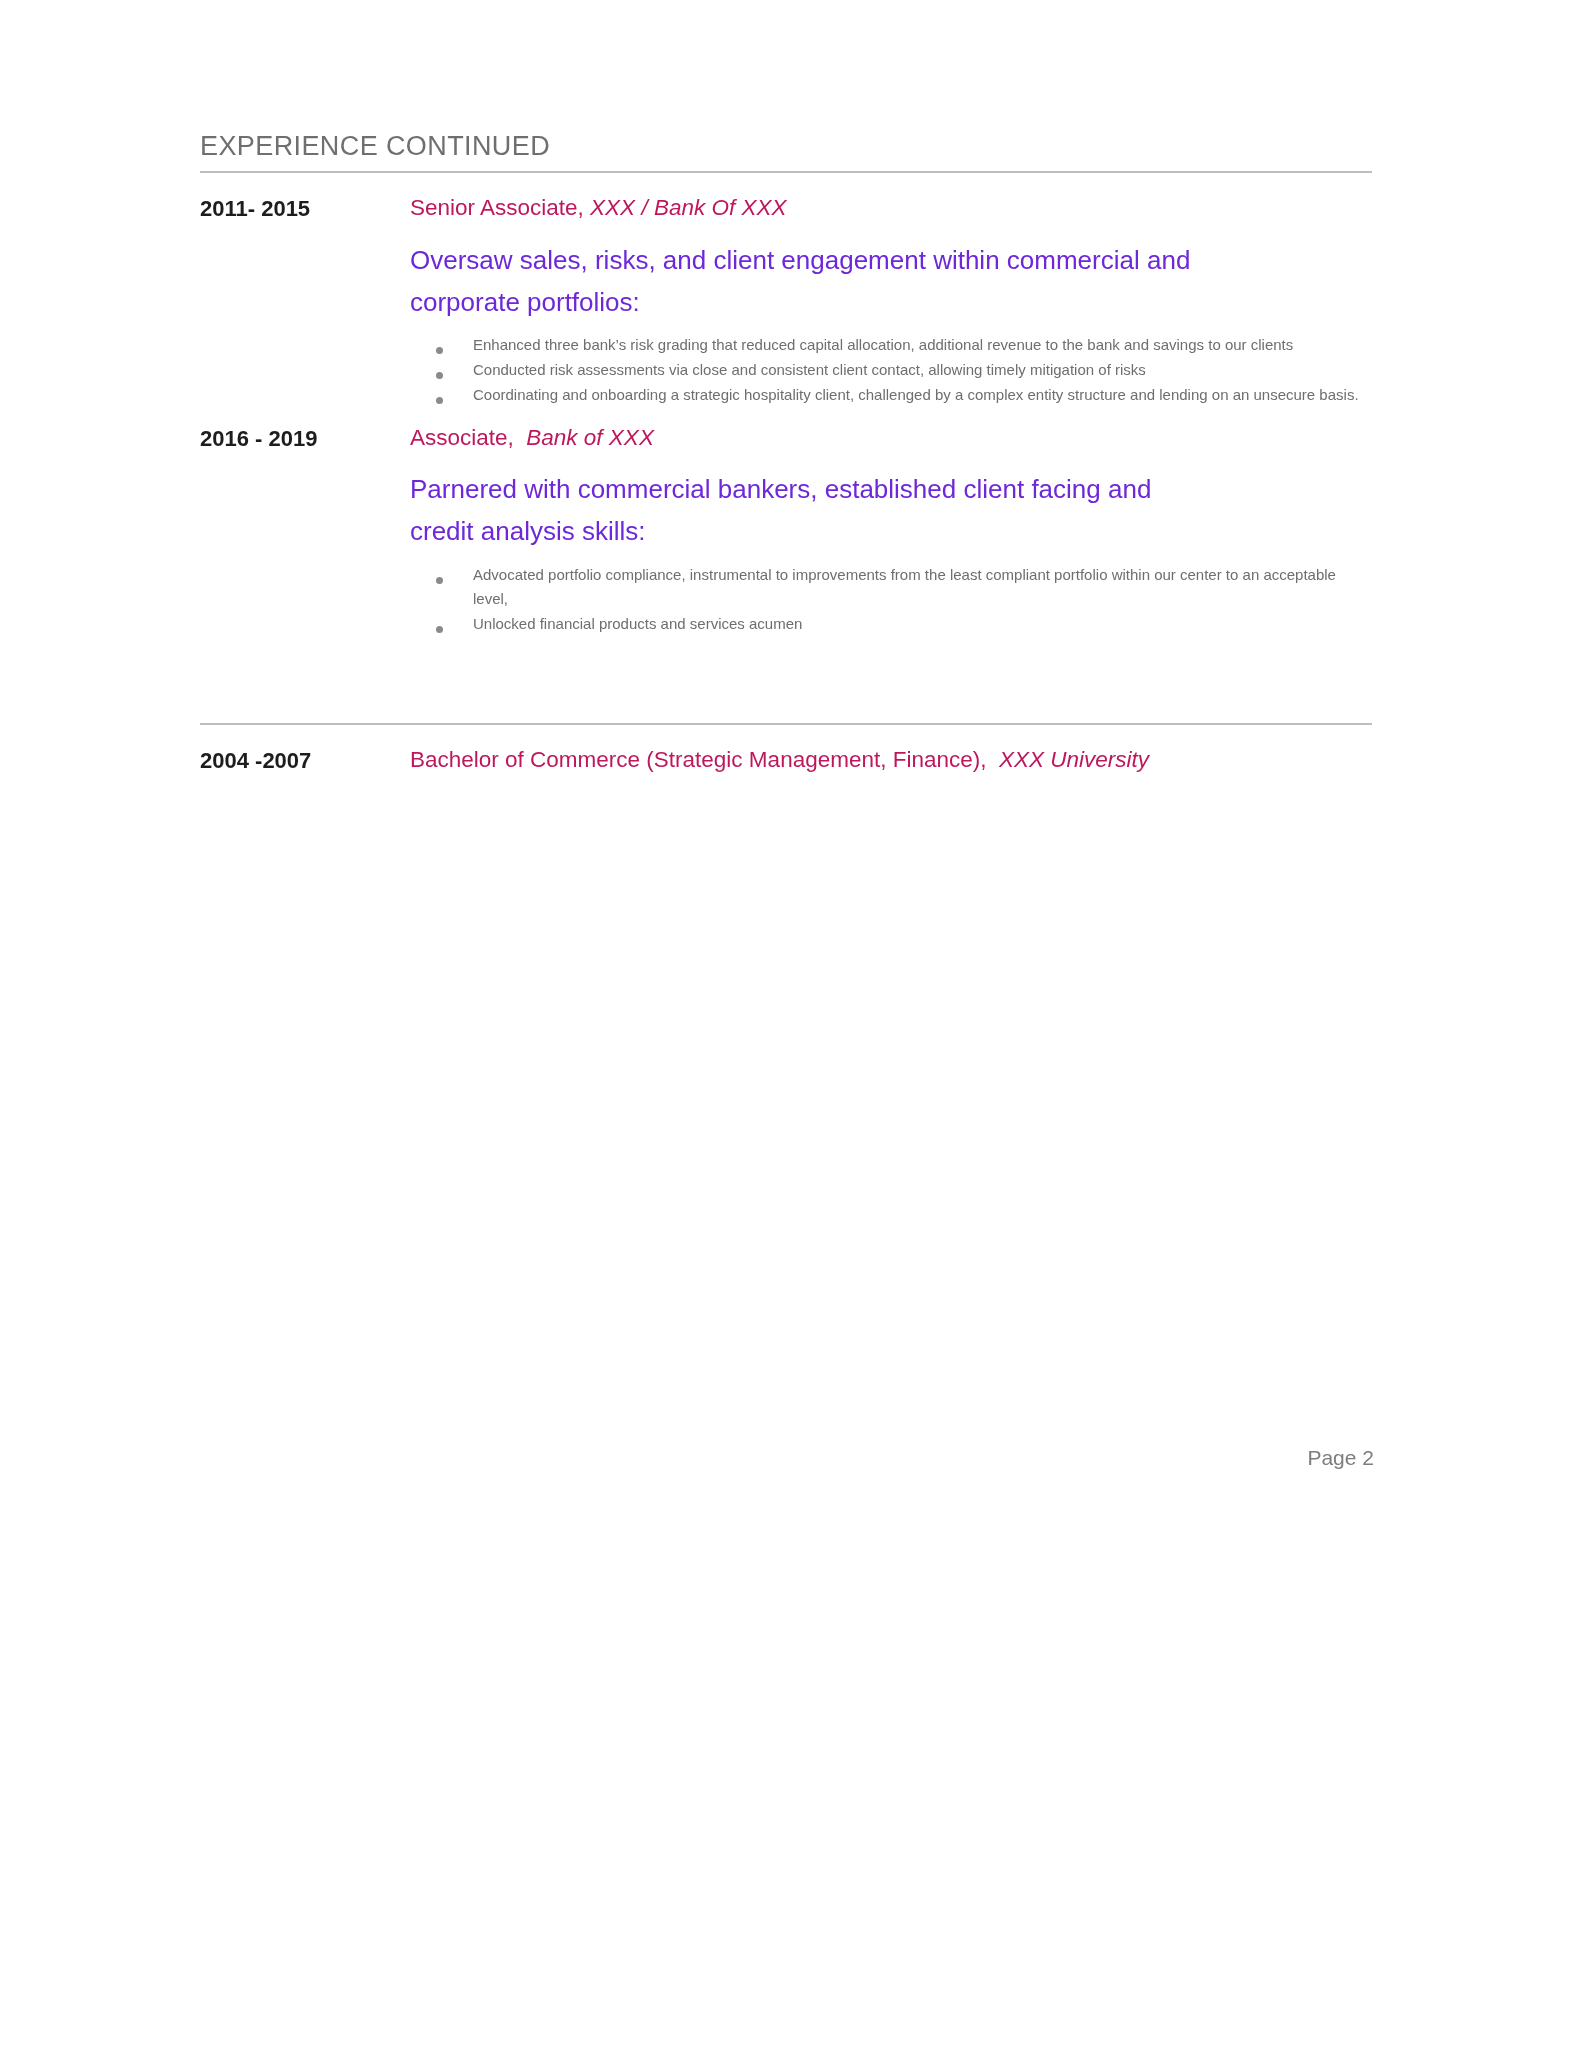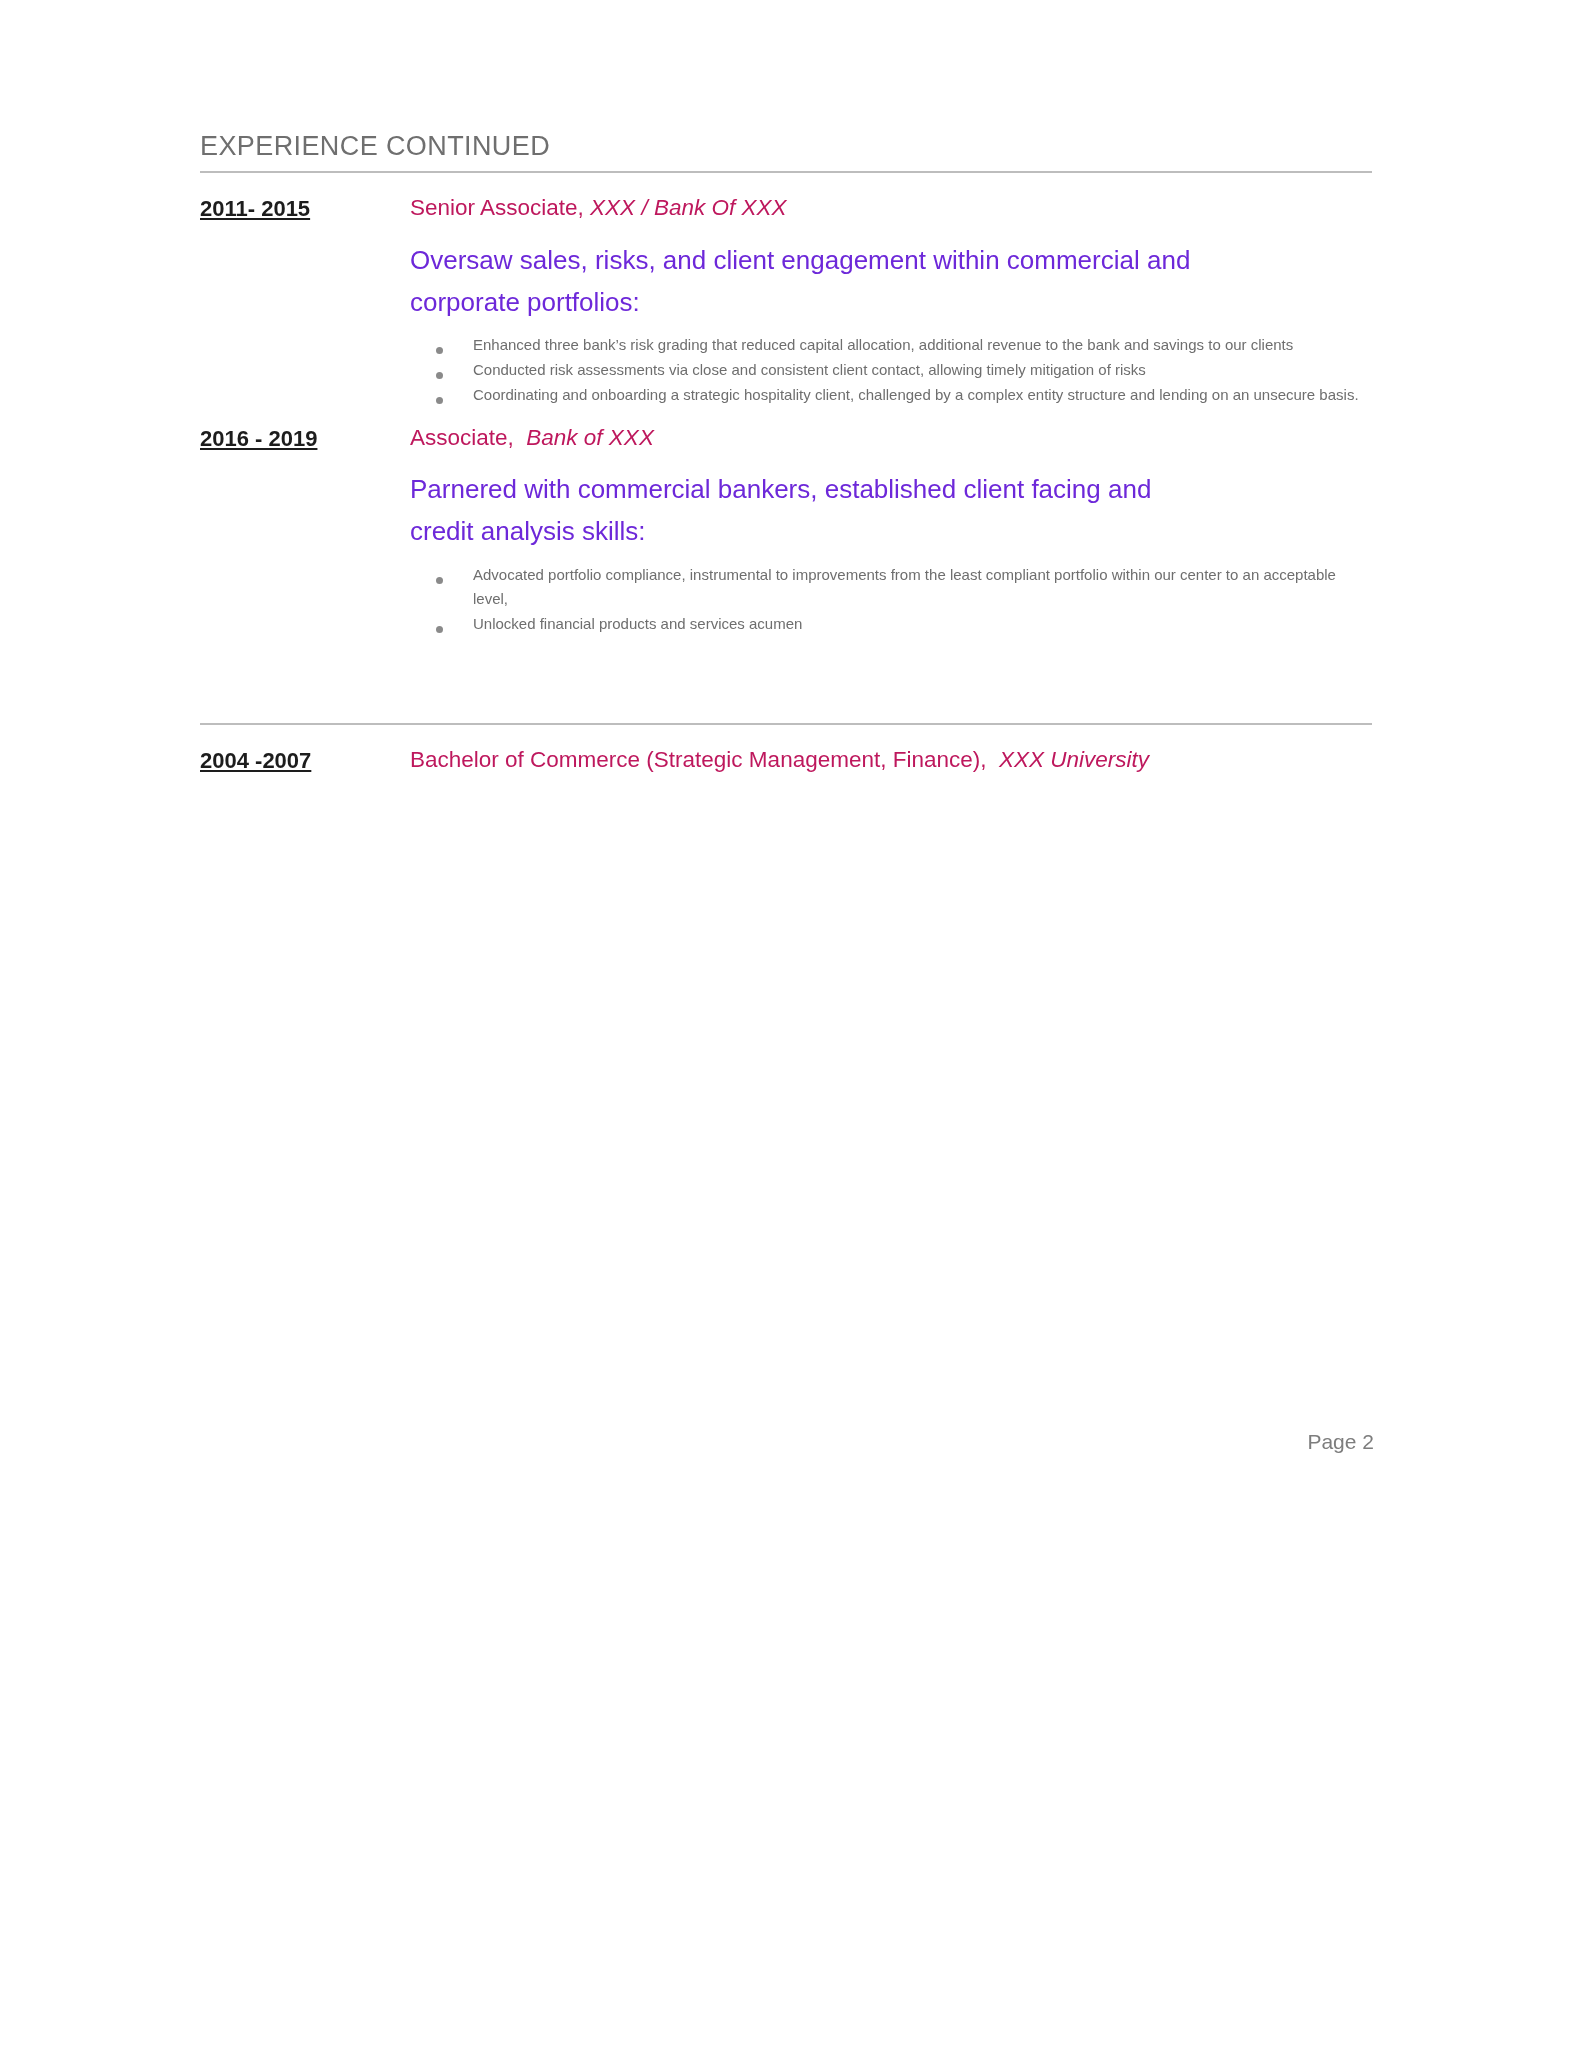--- a/index.html
+++ b/index.html
@@ -62,21 +62,20 @@
 
   .entry-dates {
     flex: 0 0 210px;
     width: 210px;
     font-size: 22px;
     font-weight: 700;
     color: #1d1d1d;
     line-height: 1.55;
     padding-top: 1px;
     white-space: pre;
-    text-decoration: underline;
   }
 
   .entry-body {
     flex: 1 1 auto;
     min-width: 0;
   }
 
   .entry-heading {
     font-size: 22.5px;
     color: #be185d;
@@ -138,21 +137,21 @@
   
   .edu-entry .entry-heading {
     margin-bottom: 12px;
   }
 
   
   .footer {
     position: absolute;
     left: 0;
     right: 209px;
-    bottom: 68px;
+    bottom: 52px;
     text-align: right;
     font-size: 21px;
     color: #7d7d7d;
     line-height: 1.4;
   }
 </style>
 </head>
 <body>
 
 <div class="page">

